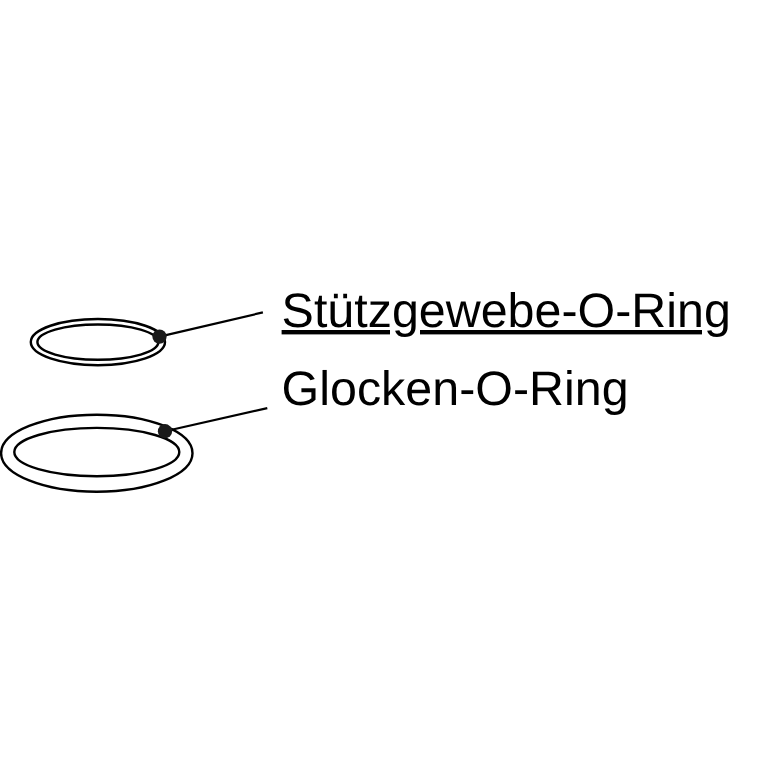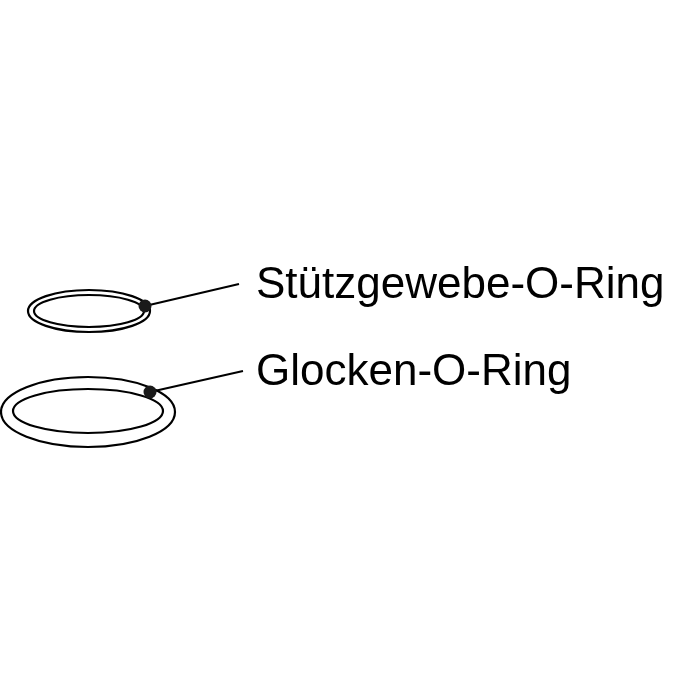--- a/index.html
+++ b/index.html
@@ -31,14 +31,14 @@
   <g>
     <ellipse cx="88" cy="412" rx="87" ry="35" fill="none" stroke="#000" stroke-width="2.2"></ellipse>
     <ellipse cx="88" cy="411" rx="75" ry="22" fill="none" stroke="#000" stroke-width="2.2"></ellipse>
   </g>
   <g>
     <line x1="150" y1="392" x2="243" y2="371" stroke="#000" stroke-width="2"></line>
     <circle cx="150" cy="392" r="6.5" fill="#1a1a1a"></circle>
   </g>
 </svg>
 
-<div class="label" style="left:256px; top:261px;">Stützgewebe-O-Ring</div>
-<div class="label" style="left:256px; top:348px;">Glocken-O-Ring</div>
+<div class="label" style="left:256px; top:261px;text-decoration:underline;">Stützgewebe-O-Ring</div>
+<div class="label" style="left:256px; top:332px;">Glocken-O-Ring</div>
 
 </body></html>

